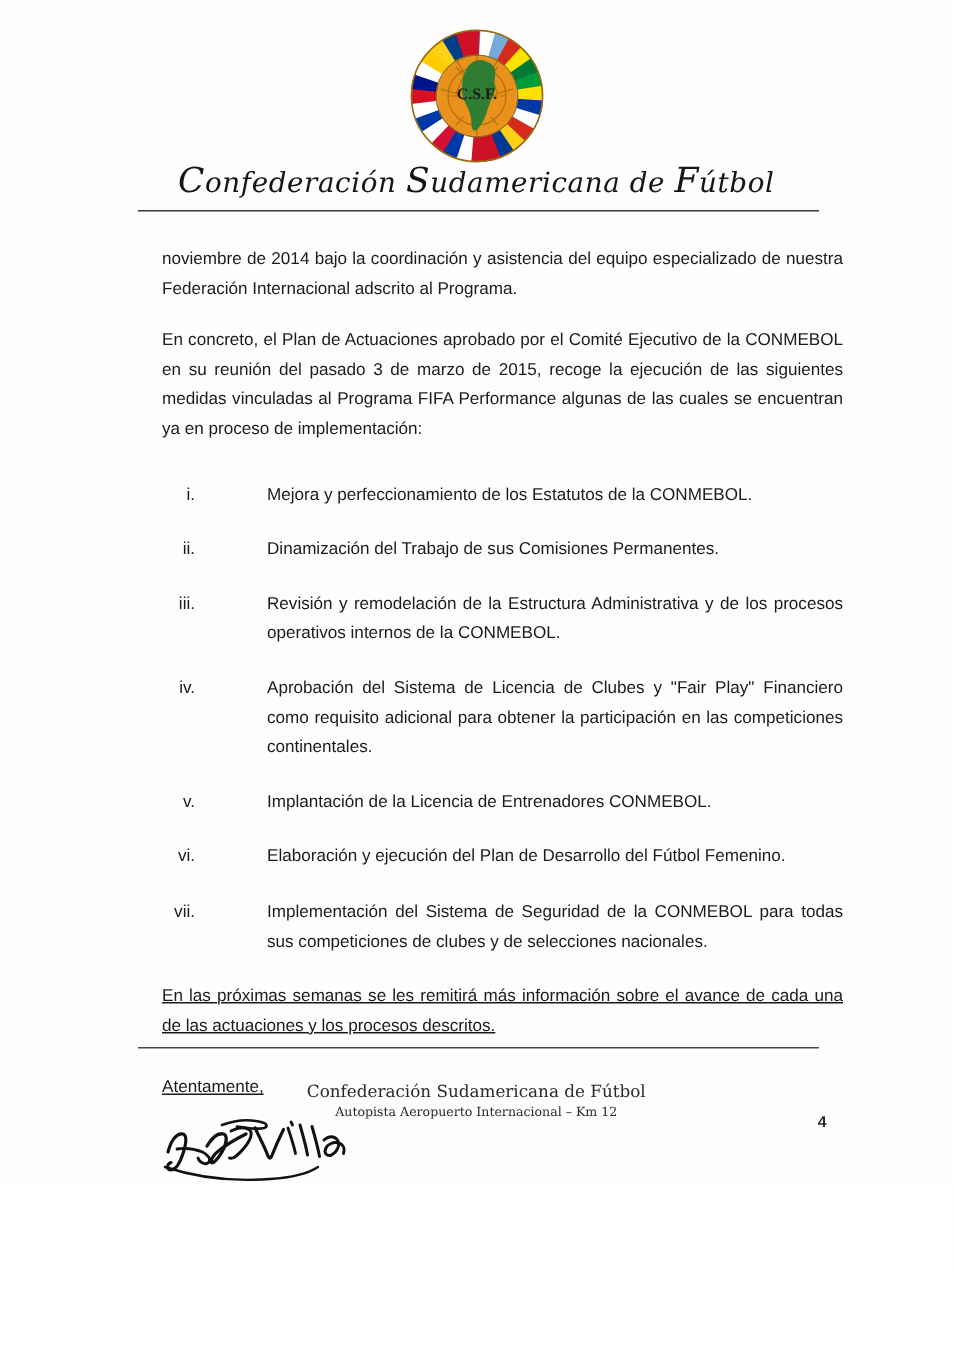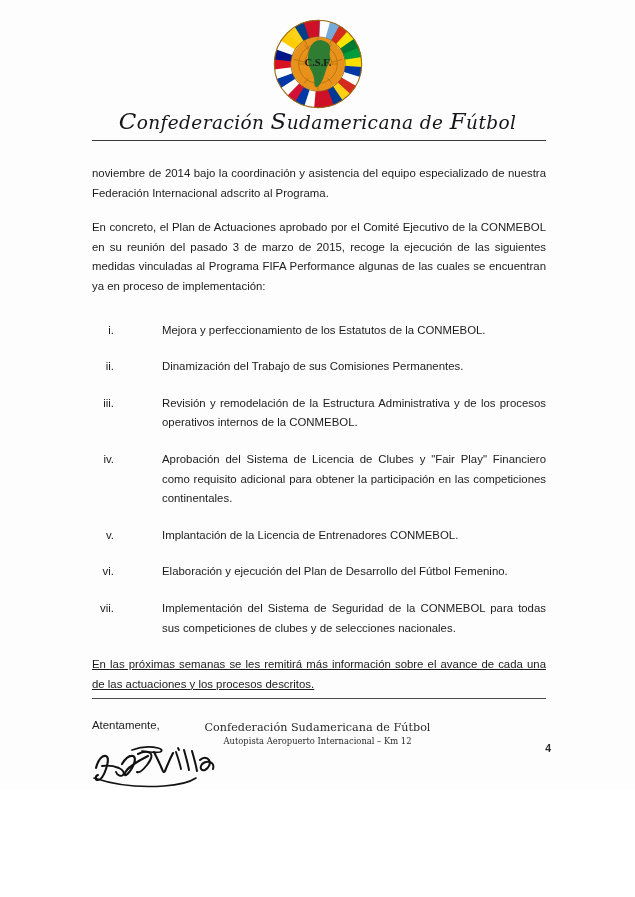--- a/index.html
+++ b/index.html
@@ -54,21 +54,21 @@
     left: 92px;
     width: 454px;
     height: 1px;
     background: #3a3a3a;
   }
 
   
   .body-area {
     position: absolute;
     top: 164px;
-    left: 92px;
+    left: 108px;
     width: 454px;
   }
   p.para {
     margin: 0 0 15px 0;
     font-size: 11.4px;
     line-height: 19.6px;
     text-align: justify;
     text-justify: inter-word;
     color: #1b1b1b;
   }
@@ -101,20 +101,21 @@
     margin-left: 28px;
   }
 
   .closing { margin-top: 4px; text-decoration: underline; }
   .closing p { margin: 0 0 20px 0; font-size: 11.4px; line-height: 19.6px; text-align: justify; }
 
   .salutation {
     margin: 22px 0 0 0;
     font-size: 11.4px;
     line-height: 19.6px;
+    text-decoration: underline;
   }
 
   
   .signature-block {
     position: relative;
     margin-top: 6px;
     height: 78px;
   }
   .sig-svg {
     position: absolute;

